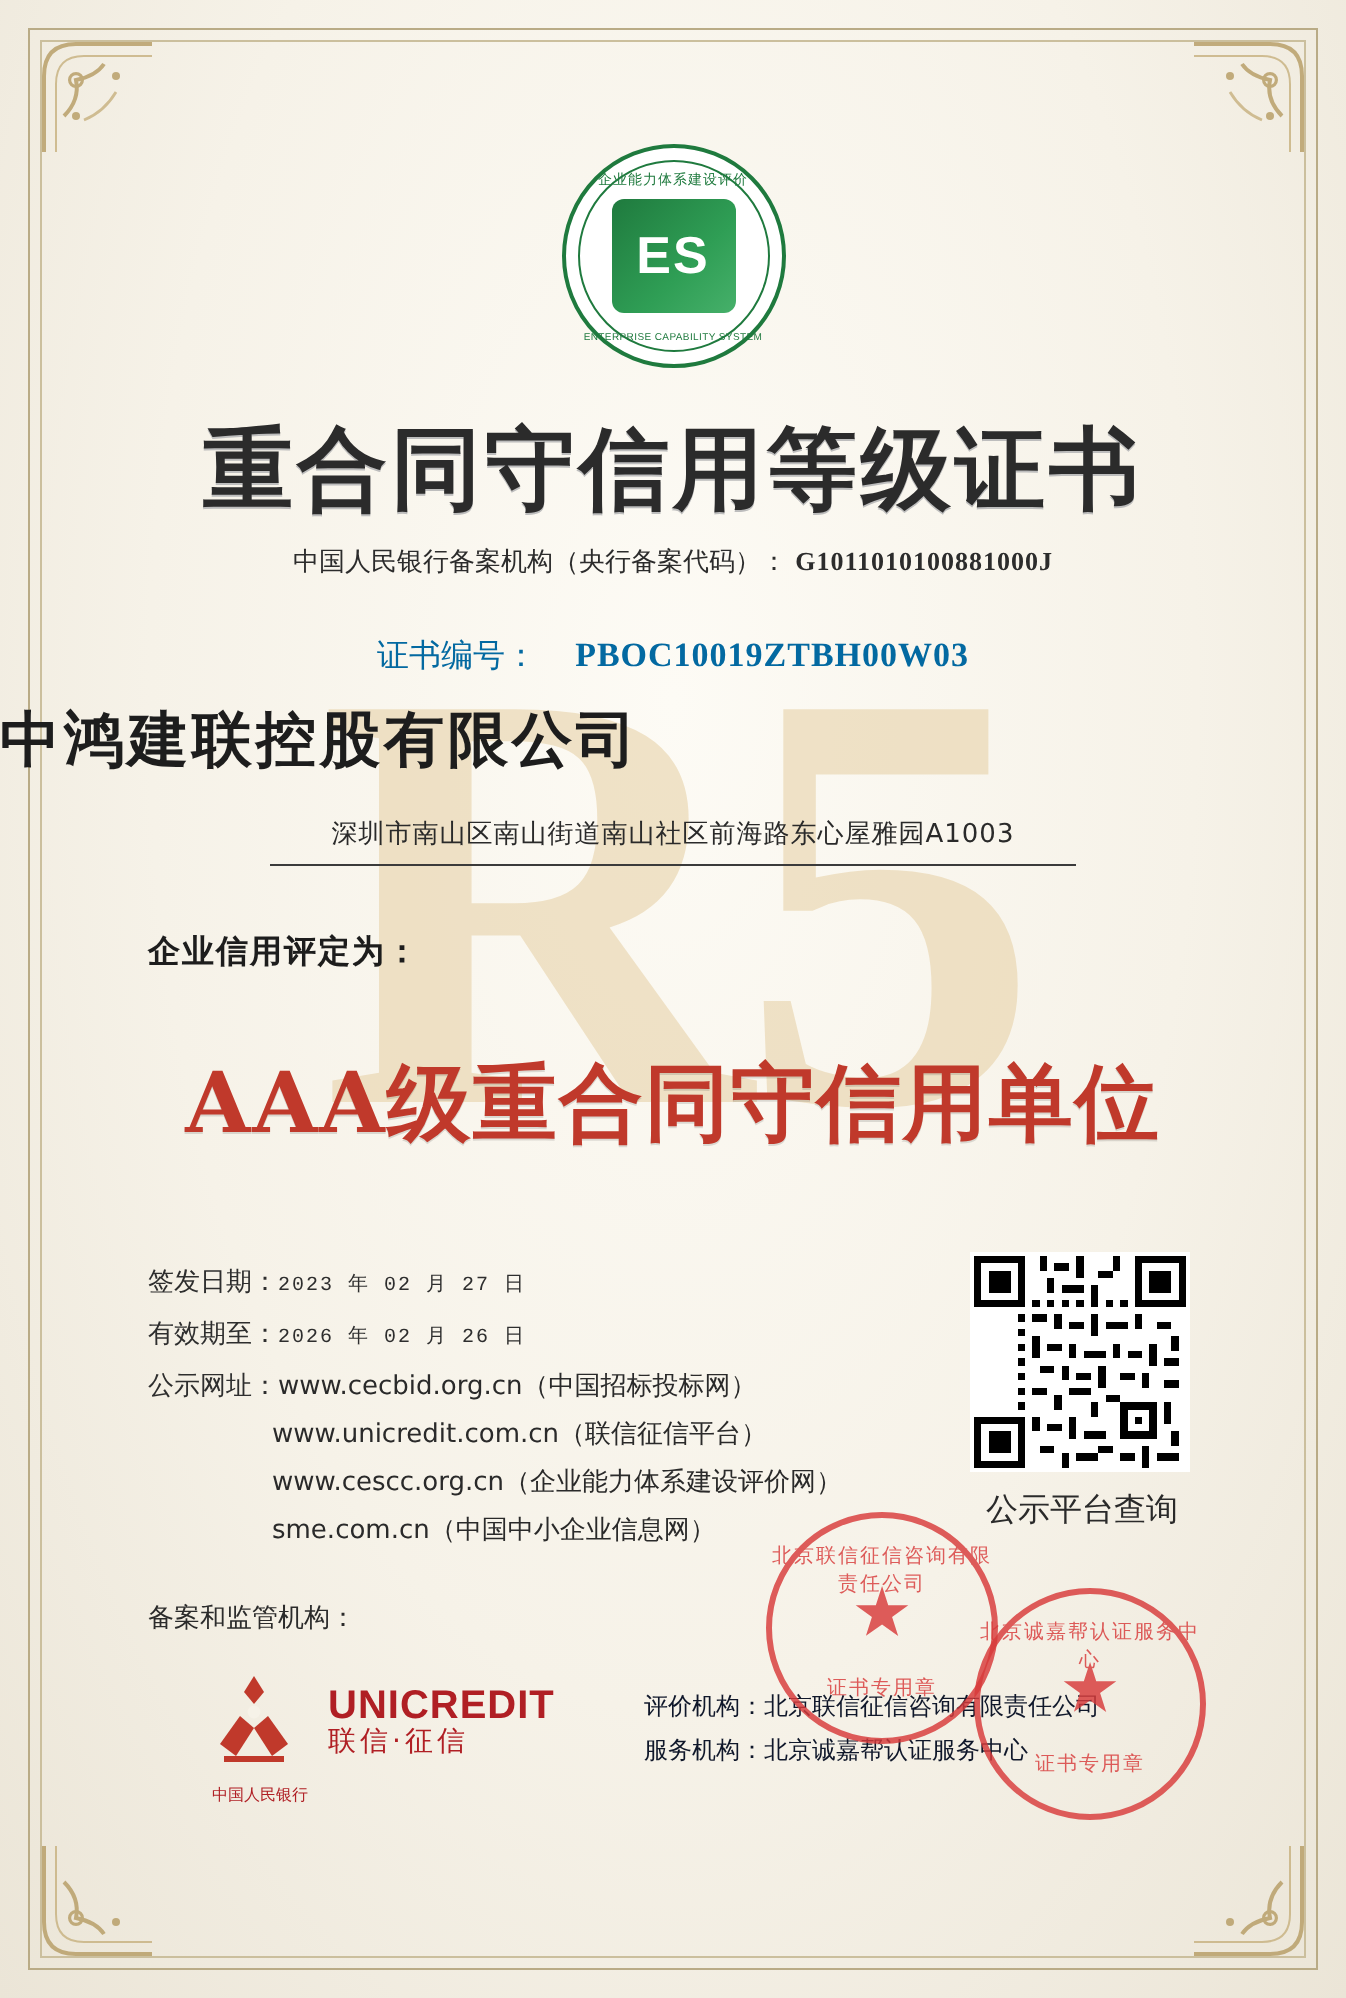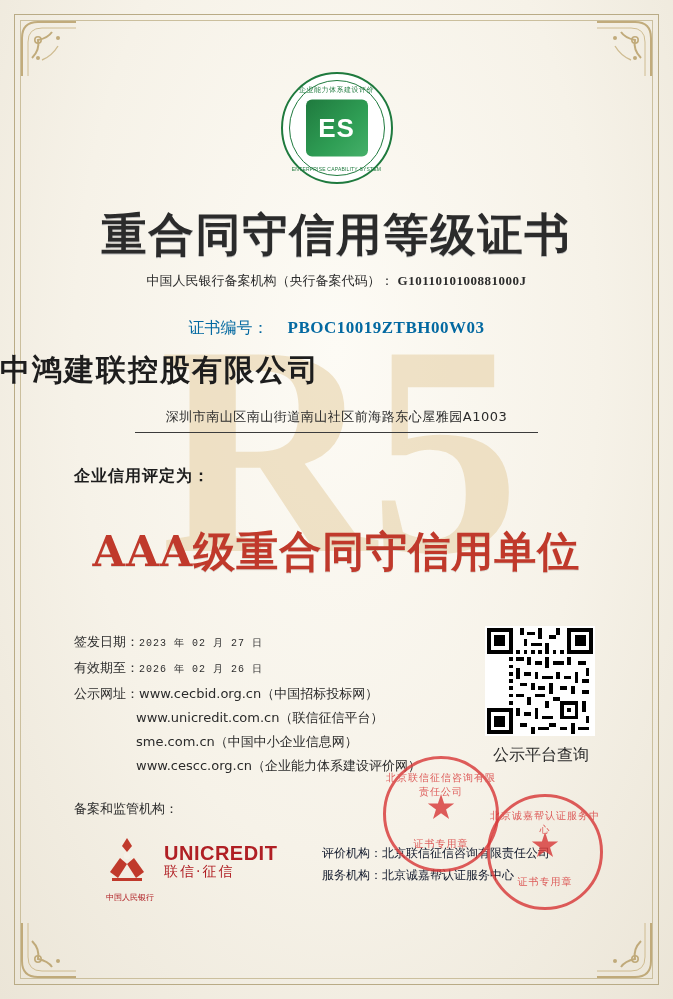--- a/index.html
+++ b/index.html
@@ -447,24 +447,24 @@
     <div class="row">
       <span>有效期至：</span><span class="date-val">2026 年 02 月 26 日</span>
     </div>
     <div class="row url-line">
       <span>公示网址：</span><span class="url">www.cecbid.org.cn（中国招标投标网）</span>
     </div>
     <div class="row url-line indent">
       <span class="url">www.unicredit.com.cn（联信征信平台）</span>
     </div>
     <div class="row url-line indent">
+      <span class="url">www.cescc.org.cn（企业能力体系建设评价网）</span>
+    </div>
+    <div class="row url-line indent">
       <span class="url">sme.com.cn（中国中小企业信息网）</span>
-    </div>
-    <div class="row url-line indent">
-      <span class="url">www.cescc.org.cn（企业能力体系建设评价网）</span>
     </div>
   </div>
 
   <div class="qr-box">
     <svg width="106" height="106" viewBox="0 0 29 29" shape-rendering="crispEdges">
       <rect width="29" height="29" fill="#ffffff"></rect>
       <g fill="#000000">
 
         <rect x="0" y="0" width="7" height="1"></rect>
           <rect x="0" y="6" width="7" height="1"></rect>

